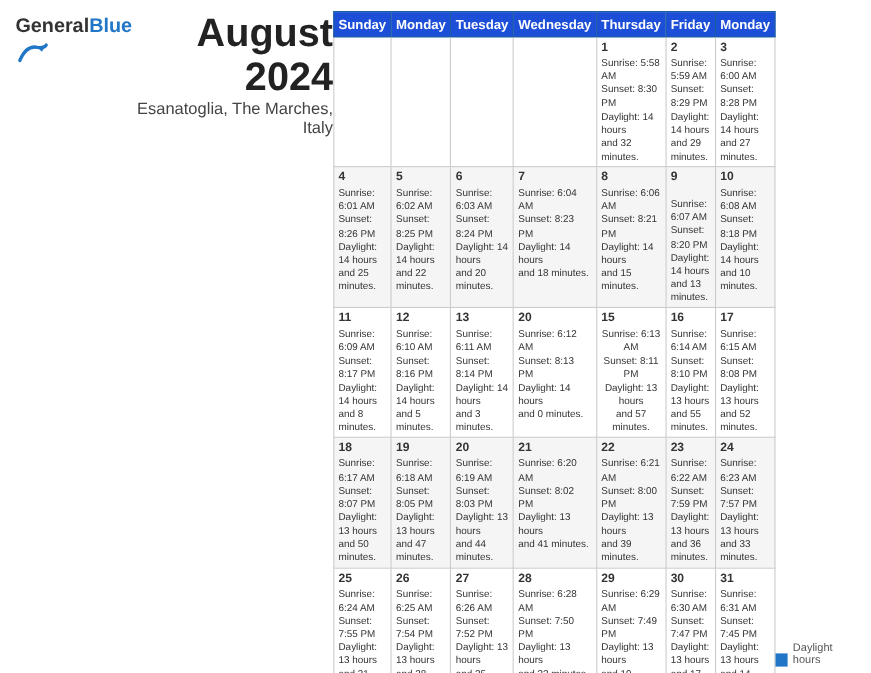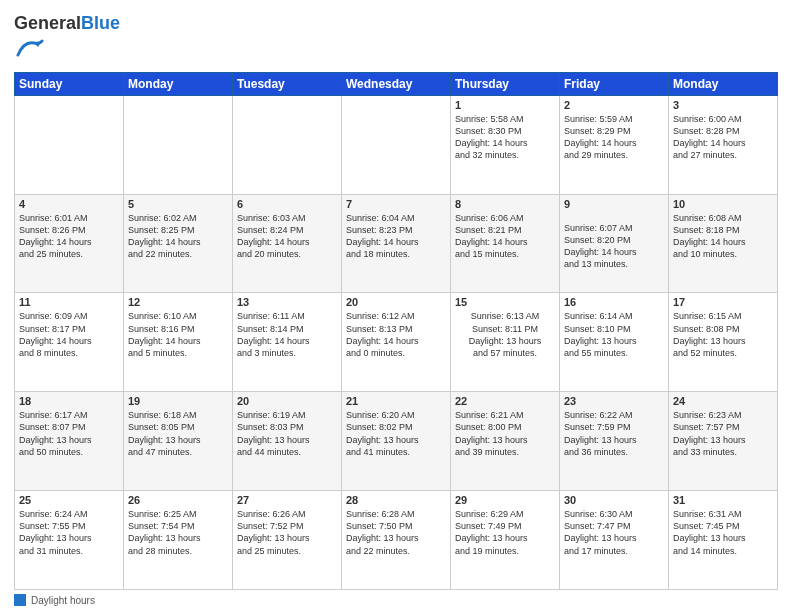--- a/index.html
+++ b/index.html
@@ -7,21 +7,20 @@
       font-family: Arial, sans-serif;
       background: #fff;
       width: 792px;
       height: 612px;
       overflow: hidden;
     }
     .page {
       width: 792px;
       height: 612px;
       display: flex;
-      flex-direction: column;
       padding: 10px 14px 6px 14px;
     }
     .header {
       display: flex;
       justify-content: space-between;
       align-items: flex-start;
       margin-bottom: 6px;
     }
     .logo {
       display: flex;
@@ -119,20 +118,24 @@
       <div>
         <div class="logo-text">
           <span class="logo-general">General</span><span class="logo-blue">Blue</span>
         </div>
         <svg class="logo-icon" viewBox="0 0 28 18" xmlns="http://www.w3.org/2000/svg">
           <path d="M2 16 Q8 2 18 4 Q24 5 26 2" stroke="#2176c7" stroke-width="3" fill="none" stroke-linecap="round"></path>
           <path d="M18 4 L26 2 L22 8 Z" fill="#2176c7"></path>
         </svg>
       </div>
     </div>
+    <div class="title-block">
+      <div class="main-title">August 2024</div>
+      <div class="subtitle">Esanatoglia, The Marches, Italy</div>
+    </div>
   </div>
 
   <table class="calendar">
     <thead>
       <tr>
       <th>Sunday</th>
           <th>Monday</th>
           <th>Tuesday</th>
           <th>Wednesday</th>
           <th>Thursday</th>

